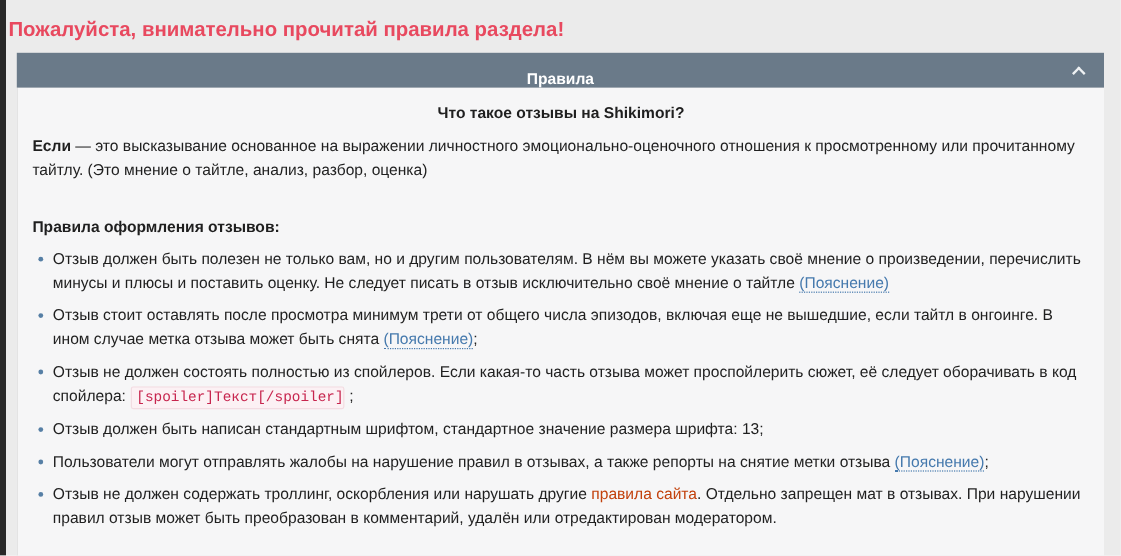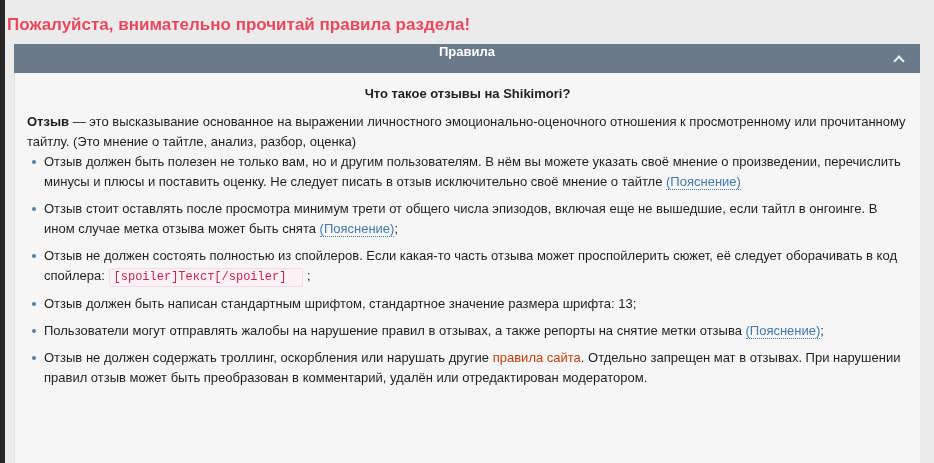--- a/index.html
+++ b/index.html
@@ -24,21 +24,21 @@
   }
   .panel {
     position: absolute; left: 14px; top: 44px;
     width: 906px;
   }
   .panel-header {
     height: 29px;
     background: #6a7a89;
     color: #ffffff;
     font-weight: bold; font-size: 13px;
-    display: flex; align-items: flex-start; justify-content: center;
+    display: flex; align-items: flex-end; justify-content: center;
     position: relative;
     cursor: pointer;
   }
   .chevron-up {
     position: absolute; right: 17px; top: 13px;
     width: 8px; height: 8px;
     border-top: 2px solid #eef1f3;
     border-right: 2px solid #eef1f3;
     transform: rotate(-45deg);
   }
@@ -75,40 +75,41 @@
     color: #c2410c; text-decoration: none;
     cursor: pointer;
   }
   code.spoiler-code {
     font-family: "Liberation Mono", "DejaVu Sans Mono", monospace;
     font-size: 12px;
     color: #c7254e;
     background: #fcf1f4;
     border: 1px solid #f2dce2;
     border-radius: 2px;
-    padding: 1px 16px 2px 4px;
+    padding: 1px 0 2px 4px;
   }
 </style>
 </head>
 <body>
 
 <div class="left-edge"></div>
 
 <div class="warning">Пожалуйста, внимательно прочитай правила раздела!</div>
 
 <div class="panel">
   <div class="panel-header">
     <span>Правила</span>
     <span class="chevron-up"></span>
   </div>
 
   <div class="panel-body">
     <div class="intro-title">Что такое отзывы на Shikimori?</div>
-    <p class="intro-par"><span class="b">Отзыв</span><span> — это высказывание основанное на выражении личностного эмоционально-оценочного отношения к просмотренному или прочитанному тайтлу. (Это мнение о тайтле, анализ, разбор, оценка)</span></p>
+    <p class="intro-par"><span class="b">Если</span><span> — это высказывание основанное на выражении личностного эмоционально-оценочного отношения к просмотренному или прочитанному тайтлу. (Это мнение о тайтле, анализ, разбор, оценка)</span></p>
 
+    <div class="rules-title">Правила оформления отзывов:</div>
 
     <ul class="rules">
       <li><span>Отзыв должен быть полезен не только вам, но и другим пользователям. В нём вы можете указать своё мнение о произведении, перечислить минусы и плюсы и поставить оценку. Не следует писать в отзыв исключительно своё мнение о тайтле </span><a class="note-link">(Пояснение)</a></li>
 
       <li><span>Отзыв стоит оставлять после просмотра минимум трети от общего числа эпизодов, включая еще не вышедшие, если тайтл в онгоинге. В ином случае метка отзыва может быть снята </span><a class="note-link">(Пояснение)</a><span>;</span></li>
 
       <li><span>Отзыв не должен состоять полностью из спойлеров. Если какая-то часть отзыва может проспойлерить сюжет, её следует оборачивать в код спойлера: </span><code class="spoiler-code">[spoiler]Текст[/spoiler]</code><span> ;</span></li>
 
 
       <li><span>Отзыв должен быть написан стандартным шрифтом, стандартное значение размера шрифта: 13;</span></li>

